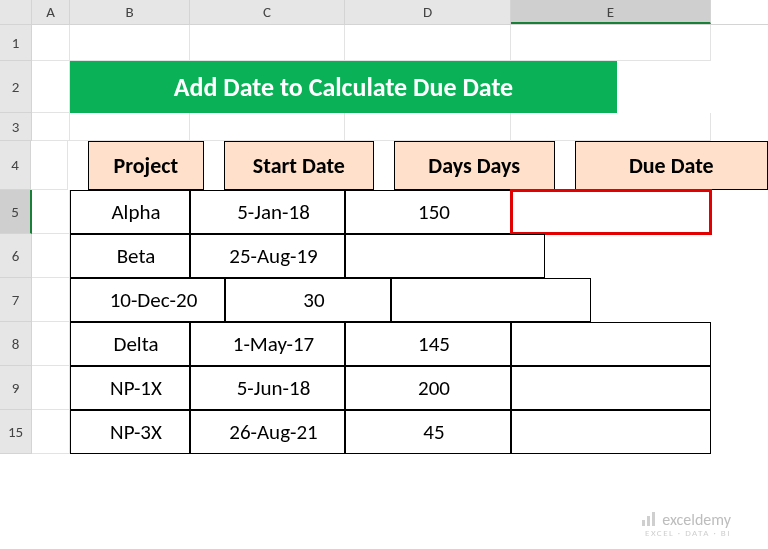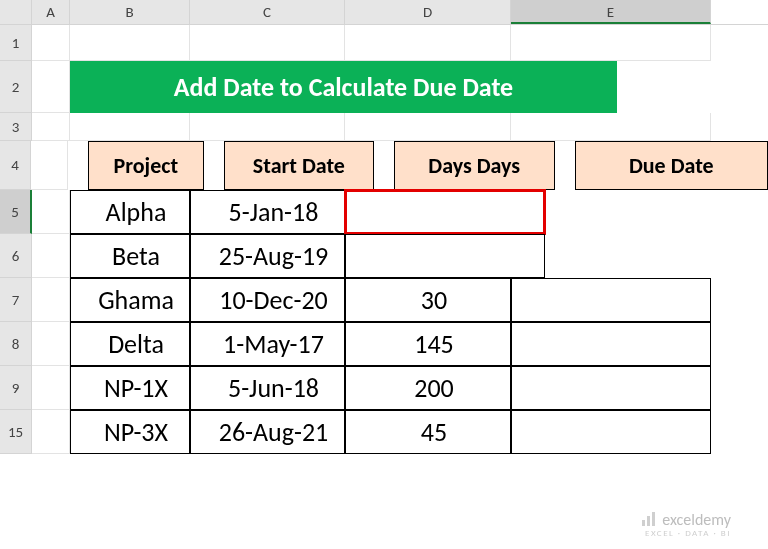--- a/index.html
+++ b/index.html
@@ -90,21 +90,21 @@
   
   .th {
     background: #ffe0ca;
     font-weight: bold;
     font-size: 22px;
     border: 1px solid #000 !important;
     margin-left: 20px;
   }
   .td {
     border: 1px solid #000 !important;
-    font-size: 26px;
+    font-size: 21px;
     padding-left: 12px;
   }
   .selected-cell {
     outline: 3px solid #e30000;
     outline-offset: -2px;
   }
   
   .watermark {
     position: absolute;
     right: 37px;
@@ -178,35 +178,35 @@
       <div class="cell th wC hHead">Start Date</div>
       <div class="cell th wD hHead">Days Days</div>
       <div class="cell th wE hHead">Due Date</div>
     </div>
 
     <div class="row hData">
       <div class="row-h hData selected">5</div>
       <div class="cell wA hData"></div>
       <div class="cell td wB hData">Alpha</div>
       <div class="cell td wC hData">5-Jan-18</div>
+      <div class="cell td wD hData">150</div>
       <div class="cell td wE hData selected-cell"></div>
     </div>
 
     <div class="row hData">
       <div class="row-h hData">6</div>
       <div class="cell wA hData"></div>
       <div class="cell td wB hData">Beta</div>
       <div class="cell td wC hData">25-Aug-19</div>
       <div class="cell td wE hData"></div>
     </div>
 
     <div class="row hData">
       <div class="row-h hData">7</div>
       <div class="cell wA hData"></div>
-      <div class="cell td wB hData">Ghama</div>
       <div class="cell td wC hData">10-Dec-20</div>
       <div class="cell td wD hData">30</div>
       <div class="cell td wE hData"></div>
     </div>
 
     <div class="row hData">
       <div class="row-h hData">8</div>
       <div class="cell wA hData"></div>
       <div class="cell td wB hData">Delta</div>
       <div class="cell td wC hData">1-May-17</div>

